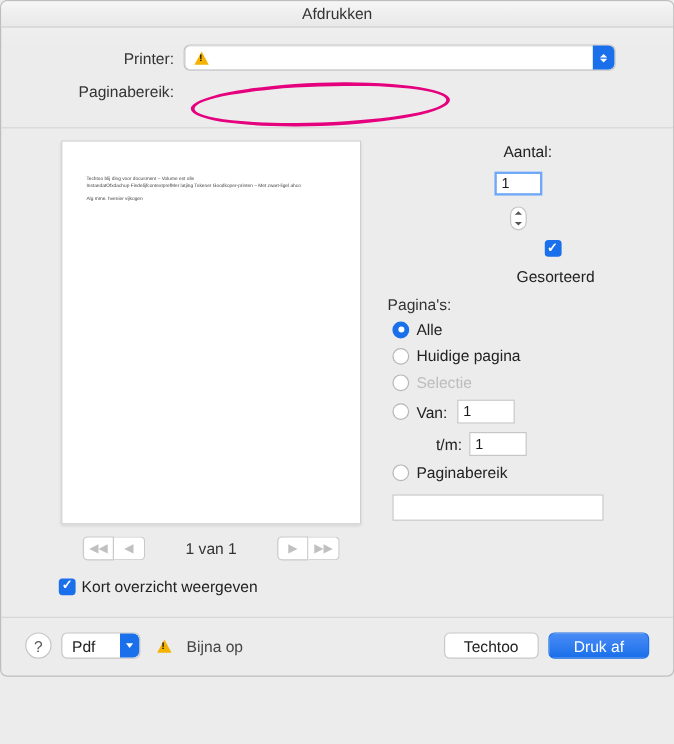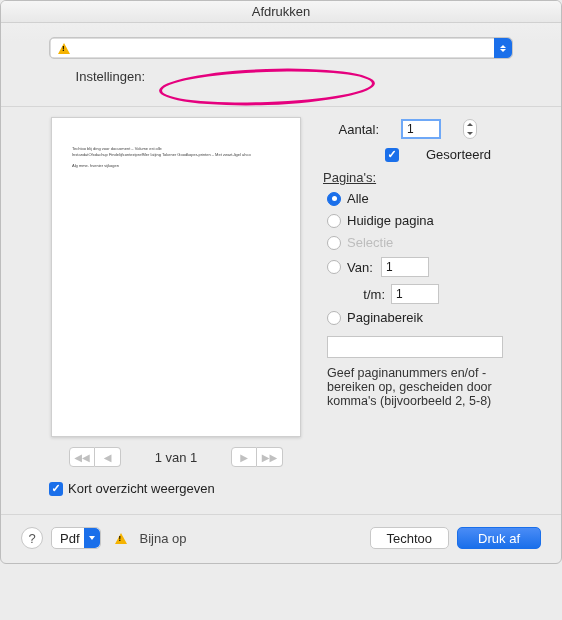--- a/index.html
+++ b/index.html
@@ -145,21 +145,21 @@
     color: #c0c0c0;
     font-size: 10px;
     display: flex; align-items: center; justify-content: center;
   }
   .pager-btn:first-child { border-radius: 4px 0 0 4px; }
   .pager-btn:last-child { border-radius: 0 4px 4px 0; border-left: none; }
   .pager-mid { min-width: 90px; text-align: center; }
 
   .options-col { flex: 1; padding-top: 2px; }
   .opt-row {
-    display: flex; align-items: center; margin-bottom: 8px; gap: 22px;
+    display: flex; align-items: center; margin-bottom: 8px; gap: 9px; flex-direction: column;
   }
   .opt-label { min-width: 56px; text-align: right; }
   .num-input {
     width: 40px; height: 20px;
     border: 2.5px solid #6ea8f7;
     border-radius: 0;
     background: #fff;
     color: #1a1a1a;
     text-align: left;
     padding: 0 4px;
@@ -260,21 +260,21 @@
     display: flex; align-items: center; justify-content: center;
     font-size: 13px; color: #555;
   }
   .pdf-select {
     position: relative;
     height: 22px;
     background:#fff;
     border:1px solid #c6c6c6;
     border-radius:5px;
     display:flex; align-items:center;
-    padding: 0 20px 0 8px;
+    padding: 0 36px 0 8px;
     font-size: 13px;
   }
   .pdf-select .cap {
     position:absolute; right:0; top:0; bottom:0;
     width:16px; background:#1a6fea;
     border-radius:0 5px 5px 0;
     display:flex; align-items:center; justify-content:center;
   }
   .pdf-select .cap .tri { width:0;height:0;border-left:3px solid transparent;border-right:3px solid transparent;border-top:4px solid #fff; }
 
@@ -299,42 +299,42 @@
     background: linear-gradient(#4a8cf6,#1a6fea);
     border-color: #1a6fea;
     color: #fff;
     padding: 0 20px;
     justify-content: flex-end;
   }
 
   .section-heading {
     margin: 6px 0 6px 0;
     color: #333;
-    text-decoration: underline;
   }
 </style>
 </head>
 <body>
 
 <div class="window">
 
   <div class="titlebar">Afdrukken</div>
 
   <div class="top-section">
     <div class="row">
+      <div class="row-label">Printer:</div>
       <div class="mac-select">
         <span class="warn-icon"></span>
         <span class="cap">
           <span class="tri up"></span>
             <span class="tri down"></span>
         </span>
       </div>
     </div>
     <div class="row">
-      <div class="row-label">Instellingen:</div>
+      <div class="row-label">Paginabereik:</div>
     </div>
   </div>
 
   <div class="annot-ellipse"></div>
 
   <div class="hr"></div>
 
 
   <div class="body-area">
     <div class="preview-col">
@@ -396,21 +396,20 @@
       </div>
       <div class="sub-row">
         <span style="width:28px; text-align:right;">t/m:</span>
         <input class="num-input plain" value="1" style="">
       </div>
       <div class="radio-row">
         <span class="radio"></span>
         <span>Paginabereik</span>
       </div>
       <input class="range-input" style="">
-      <div class="hint">Geef paginanummers en/of -bereiken op, gescheiden door komma's (bijvoorbeeld 2, 5-8)</div>
     </div>
   </div>
 
   <div class="short-overview">
     <span class="checkbox">✓</span>
     <span>Kort overzicht weergeven</span>
   </div>
 
   <div class="footer-hr"></div>
 

